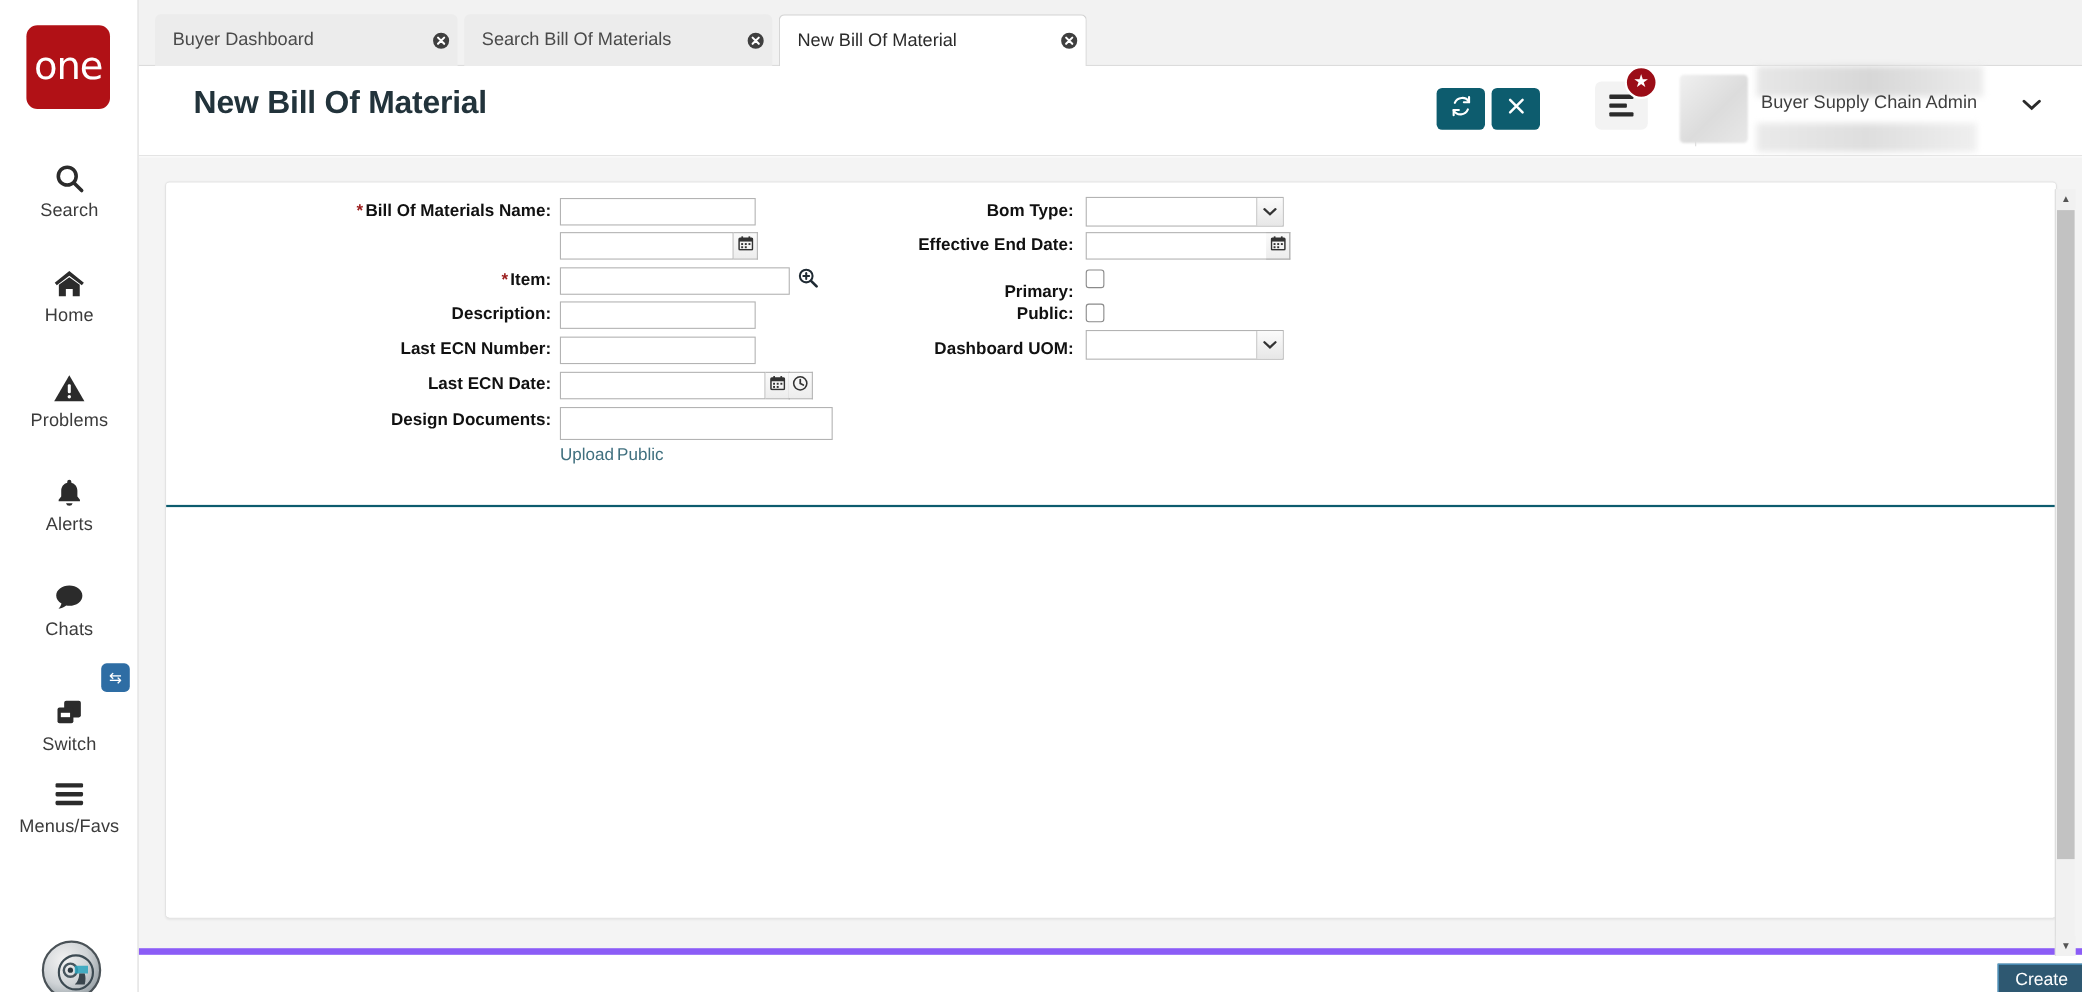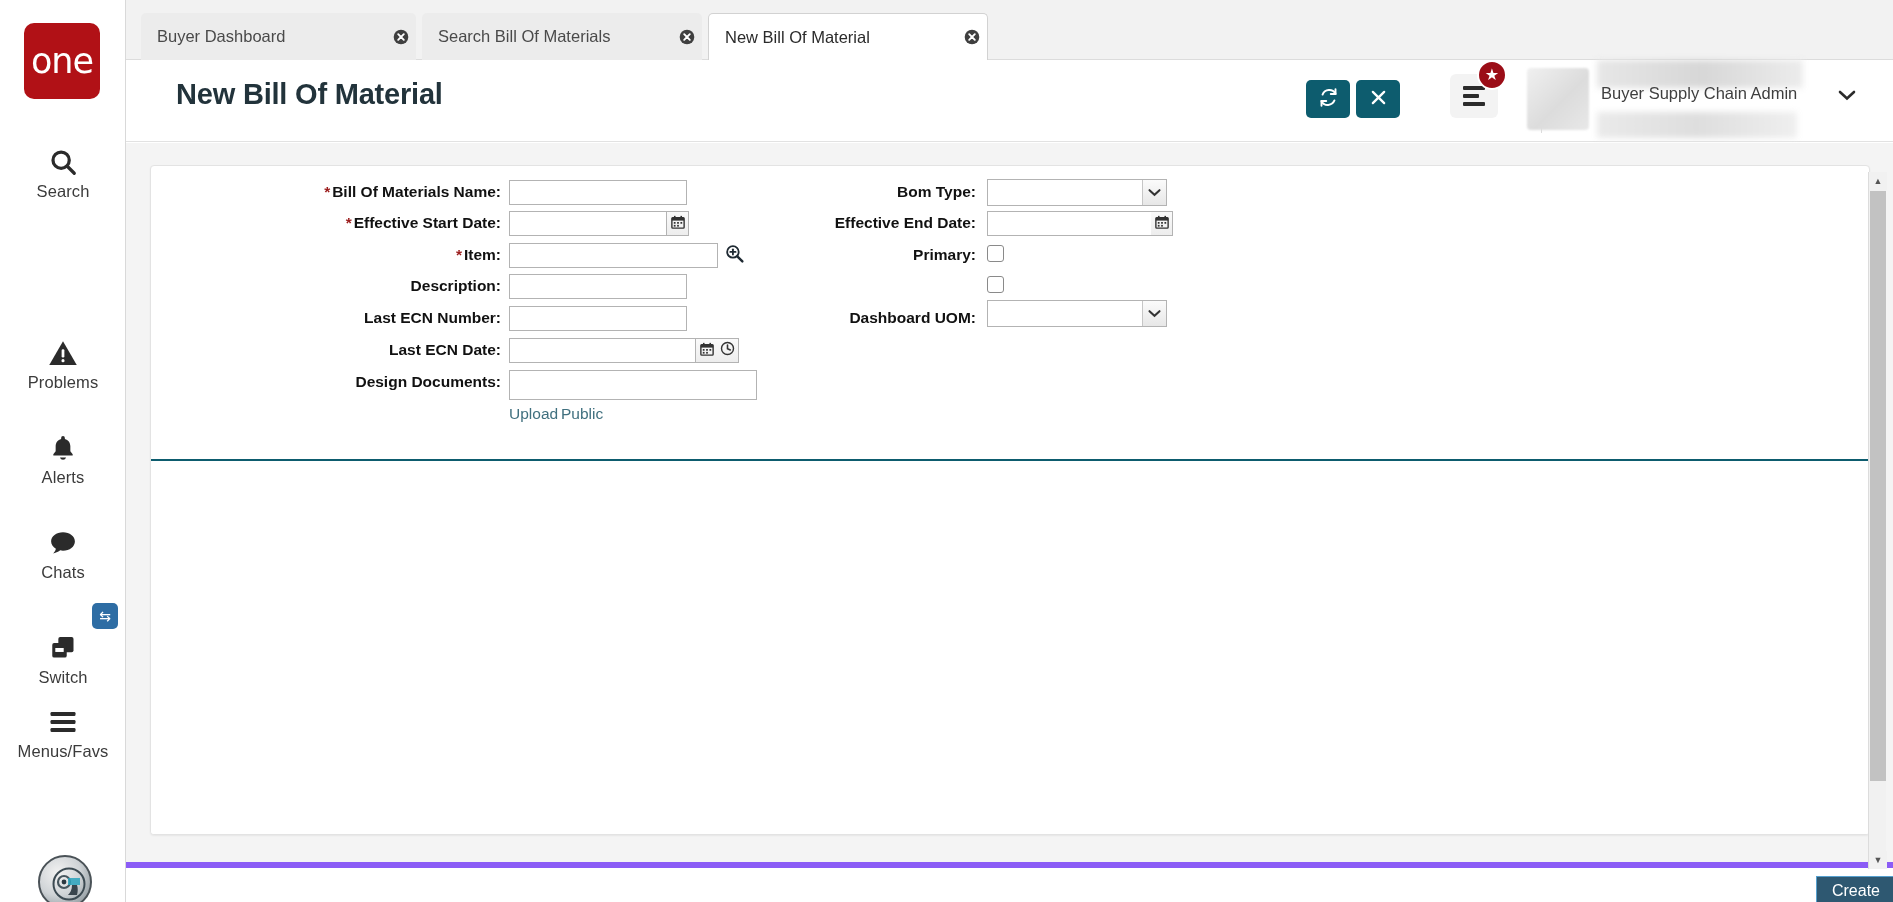--- a/index.html
+++ b/index.html
@@ -315,20 +315,29 @@
   <div class="nav-item" style="top:140px">
     <span class="nav-icon">
       <svg class="nav-svg" width="30" height="30" viewBox="0 0 24 24" fill="none" stroke="#2b2b2b" stroke-width="2.6">
         <circle cx="10.5" cy="10.5" r="6.5"></circle>
           <line x1="15.6" y1="15.6" x2="21" y2="21" stroke-linecap="round"></line>
       </svg>
     </span>
     <span class="nav-label">Search</span>
   </div>
 
+  <div class="nav-item" style="top:236px">
+    <span class="nav-icon">
+      <svg class="nav-svg" width="32" height="30" viewBox="0 0 24 24" fill="#2b2b2b">
+        <path d="M12 2.6 1.4 11.2l1.5 1.9L12 6.2l9.1 6.9 1.5-1.9z"></path>
+        <path d="M4.4 12.6V21h5.1v-5.3h5V21h5.1v-8.4L12 7.2z"></path>
+      </svg>
+    </span>
+    <span class="nav-label">Home</span>
+  </div>
 
   <div class="nav-item" style="top:331px">
     <span class="nav-icon">
       <svg class="nav-svg" width="30" height="30" viewBox="0 0 24 24" fill="#2b2b2b">
         <path d="M12 2.5 1 21.5h22z"></path>
         <rect x="10.9" y="9" width="2.2" height="6.6" fill="#fff" rx="1"></rect>
         <circle cx="12" cy="18.1" r="1.25" fill="#fff"></circle>
       </svg>
     </span>
     <span class="nav-label">Problems</span>
@@ -468,23 +477,20 @@
 </div>
 
 <div id="content-area">
   <div id="form-card">
 
     <div class="frow" style="left:0; top:14px; width:350px">
       <span class="flabel"><span class="req">*</span><span>Bill Of Materials Name:</span></span>
     </div>
     <input class="finput" style="left: 358px; top: 14px; width: 178px;" value="">
 
-    <div class="frow" style="left:0; top:45px; width:350px">
-      <span class="flabel"><span class="req">*</span><span>Effective Start Date:</span></span>
-    </div>
     <input class="finput" style="left: 358px; top: 45px; width: 158px;" value="">
     <div class="icon-btn" style="left:516px; top:45px">
       <span>
         <svg width="14" height="14" viewBox="0 0 16 16" fill="#333">
             <rect x="1" y="3" width="14" height="12" rx="1" fill="none" stroke="#333" stroke-width="1.6"></rect>
             <rect x="1" y="3" width="14" height="3.4"></rect>
             <rect x="3.4" y="1" width="1.8" height="3"></rect>
             <rect x="10.8" y="1" width="1.8" height="3"></rect>
             <rect x="3.2" y="8" width="2" height="2"></rect>
             <rect x="7" y="8" width="2" height="2"></rect>
@@ -580,25 +586,28 @@
             <rect x="10.8" y="1" width="1.8" height="3"></rect>
             <rect x="3.2" y="8" width="2" height="2"></rect>
             <rect x="7" y="8" width="2" height="2"></rect>
             <rect x="10.8" y="8" width="2" height="2"></rect>
             <rect x="3.2" y="11.3" width="2" height="2"></rect>
             <rect x="7" y="11.3" width="2" height="2"></rect>
           </svg>
       </span>
     </div>
 
-    <div class="frow" style="left:400px; top:77px; width:425px">
+    <div class="frow" style="left:400px; top:88px; width:425px">
       <span class="flabel">Primary:</span>
     </div>
     <div class="cbox" style="left:836px; top:79px"></div>
 
+    <div class="frow" style="left:400px; top:108px; width:425px">
+      <span class="flabel">Public:</span>
+    </div>
     <div class="cbox" style="left:836px; top:110px"></div>
 
     <div class="frow" style="left:400px; top:140px; width:425px">
       <span class="flabel">Dashboard UOM:</span>
     </div>
     <div class="sel-wrap" style="left:836px; top:134px; width:180px">
       <div class="sel-box"></div>
       <div class="sel-arrow">
         <svg width="13" height="9" viewBox="0 0 14 9" fill="none" stroke="#333" stroke-width="2.2" stroke-linecap="round">
             <polyline points="1.6,2 7,7 12.4,2"></polyline>

